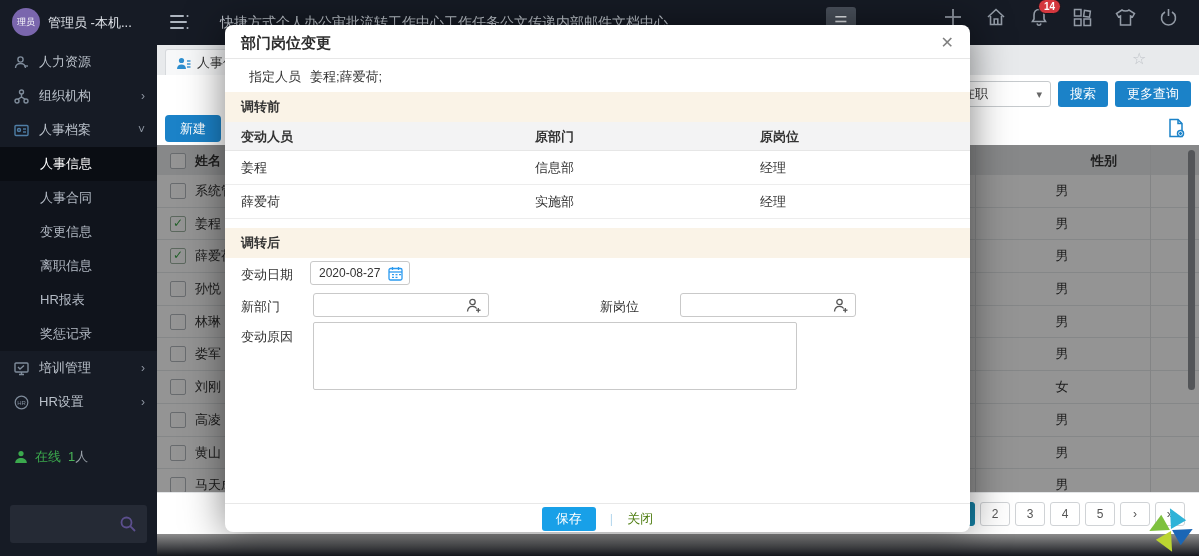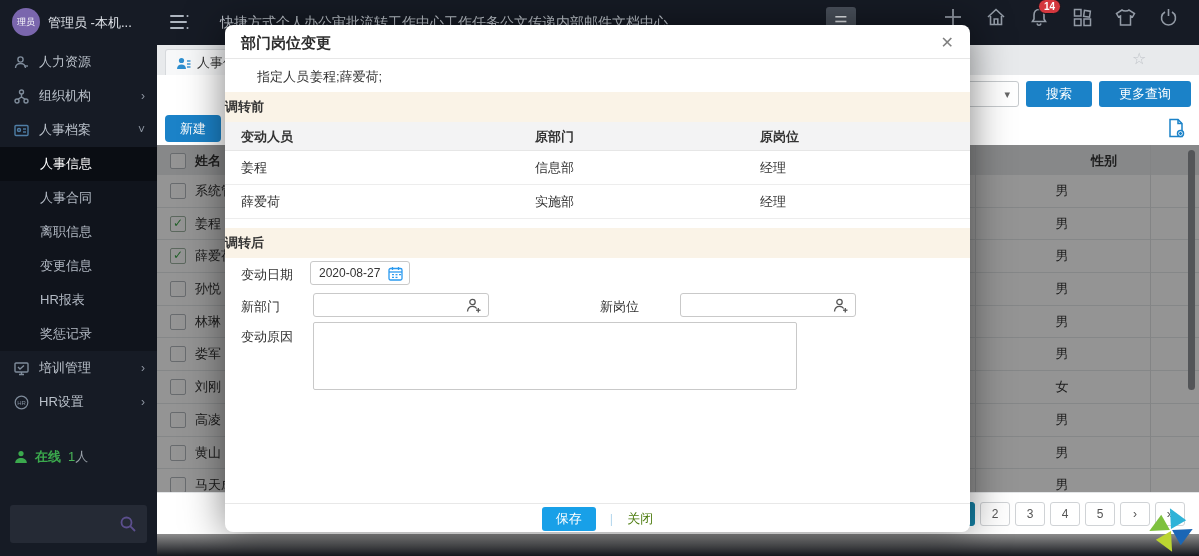--- a/index.html
+++ b/index.html
@@ -23,39 +23,39 @@
 
   
   .sidebar{position:absolute;left:0;top:45px;width:157px;height:511px;background:#161b25;z-index:3;}
   .side-item{height:34px;display:flex;align-items:center;padding:0 12px 0 14px;color:#bac1ca;font-size:13px;cursor:pointer;}
   .side-item .lbl{margin-left:10px;flex:1;}
   .chev{color:#8d95a1;font-size:12px;}
   .submenu{background:#10141c;}
   .sub-item{height:34px;line-height:34px;padding-left:40px;color:#b3bac4;font-size:13px;cursor:pointer;}
   .sub-item.active{background:#0a0d13;color:#ffffff;}
   .online-row{position:absolute;left:14px;top:403px;display:flex;align-items:center;gap:7px;font-size:13px;}
-  .online-label{color:#3ba94d;font-weight:bold;}
+  .online-label{color:#3ba94d;}
   .online-num{color:#49b357;}
   .online-unit{color:#99a1a9;}
   .side-search{position:absolute;left:10px;top:460px;width:137px;height:38px;background:#252a35;border-radius:3px;
                display:flex;align-items:center;}
   .side-search input{flex:1;background:transparent;border:none;outline:none;color:#cfd4dc;font-size:13px;padding:0 8px;width:90px;}
 
   
   .main{position:absolute;left:157px;top:45px;width:1042px;height:511px;background:#fff;}
   .tabbar{position:absolute;left:0;top:0;width:1042px;height:30px;background:#e8eaec;border-bottom:1px solid #d6d9dc;}
   .tab{position:absolute;left:8px;top:4px;height:26px;display:flex;align-items:center;gap:6px;
        background:#f7f8f9;padding:0 10px;border:1px solid #d6d9dc;border-bottom:none;border-radius:3px 3px 0 0;font-size:13px;color:#333;}
   .fav-star{position:absolute;left:975px;top:4px;color:#c0c4c9;font-size:16px;}
   .toolbar1{position:absolute;left:0;top:30px;width:1042px;height:37px;background:#fff;}
   .tool-right{position:absolute;right:8px;top:6px;display:flex;align-items:center;gap:7px;}
   .select{width:80px;height:24px;border:1px solid #c6cacd;border-radius:3px;background:#fff;display:flex;
           align-items:center;justify-content:space-between;padding:0 8px;font-size:13px;color:#333;}
   .select .caret{color:#666;font-size:11px;}
-  .btn-blue{height:26px;background:#1b82c8;color:#fff;border:none;border-radius:3px;font-size:13px;padding:0 20px;
+  .btn-blue{height:26px;background:#1b82c8;color:#fff;border:none;border-radius:3px;font-size:13px;padding:0 12px;
             font-family:inherit;cursor:pointer;}
   .toolbar2{position:absolute;left:0;top:67px;width:1042px;height:33px;background:#fff;}
   .btn-new{position:absolute;left:8px;top:3px;height:27px;padding:0 15px;border-radius:4px;}
   .export-ic{position:absolute;left:1010px;top:6px;}
 
   .tablewrap{position:absolute;left:0;top:100px;width:1042px;height:347px;background:#fff;}
   .thead{position:absolute;left:0;top:0;width:1042px;height:30px;background:#e9ebed;border-bottom:1px solid #d8dadd;
          font-size:13px;color:#333;font-weight:bold;}
   .col-name{position:absolute;left:38px;top:7px;display:flex;gap:4px;align-items:center;}
   .col-gender{position:absolute;left:850px;top:7px;width:110px;text-align:right;}
@@ -76,24 +76,24 @@
   .page-btn.active{background:#1581a5;border-color:#1581a5;color:#fff;}
   .footstrip{position:absolute;left:0;top:489px;width:1042px;height:22px;background:linear-gradient(#8c8c8c,#16181d);}
 
   
   .modal{position:absolute;left:225px;top:25px;width:745px;height:507px;background:#fff;border-radius:8px;
          box-shadow:0 0 40px rgba(0,0,0,0.5);z-index:10;font-size:13px;color:#333;}
   .m-head{position:absolute;left:0;top:0;width:745px;height:33px;border-bottom:1px solid #e7e7e7;}
   .m-title{position:absolute;left:16px;top:9px;font-size:15px;font-weight:bold;color:#2b2b2b;}
   .m-close{position:absolute;right:16px;top:8px;color:#808080;font-size:16px;cursor:pointer;}
   .m-assigned{position:absolute;left:0;top:33px;width:745px;height:34px;border-bottom:1px solid #efefef;}
-  .m-assigned .lab{position:absolute;left:32px;top:10px;}
+  .m-assigned .lab{position:absolute;left:24px;top:10px;}
   .m-assigned .val{position:absolute;left:85px;top:10px;}
   .m-section{position:absolute;left:0;width:745px;height:30px;background:#faf3e7;line-height:30px;
-             padding-left:0;box-sizing:border-box;font-weight:bold;}
+             padding-left:16px;box-sizing:border-box;font-weight:bold;}
   .sec1{top:67px;} .sec2{top:203px;}
   .m-gridhead{position:absolute;left:0;top:97px;width:745px;height:28px;background:#f3f3f4;border-bottom:1px solid #e6e6e6;font-weight:bold;}
   .gc1{position:absolute;left:16px;top:6px;} .gc2{position:absolute;left:310px;top:6px;} .gc3{position:absolute;left:535px;top:6px;}
   .m-grow{position:absolute;left:0;width:745px;height:34px;border-bottom:1px solid #ededed;}
   .m-grow .c1{position:absolute;left:16px;top:9px;} .m-grow .c2{position:absolute;left:310px;top:9px;} .m-grow .c3{position:absolute;left:535px;top:9px;}
   .grow1{top:125px;} .grow2{top:159px;}
   .f-label{position:absolute;font-size:13px;color:#333;}
   .inp{position:absolute;height:24px;border:1px solid #c9c9c9;border-radius:3px;background:#fff;box-sizing:border-box;
        display:flex;align-items:center;padding:0 6px;}
   .inp input{border:none;outline:none;flex:1;font-size:12px;color:#333;font-family:inherit;min-width:10px;background:transparent;}
@@ -216,22 +216,22 @@
           <circle cx="5" cy="7" r="1.5"></circle>
           <line x1="9" y1="6" x2="12" y2="6"></line>
           <line x1="9" y1="9" x2="12" y2="9"></line>
         </svg>
       <span class="lbl">人事档案</span>
       <span class="chev">˅</span>
     </div>
     <div class="submenu">
         <div class="sub-item active">人事信息</div>
         <div class="sub-item">人事合同</div>
+        <div class="sub-item">变更信息</div>
         <div class="sub-item">离职信息</div>
-        <div class="sub-item">变更信息</div>
         <div class="sub-item">HR报表</div>
         <div class="sub-item">奖惩记录</div>
       </div>
     <div class="side-item">
       <svg width="15" height="15" viewBox="0 0 15 15" fill="none" stroke="#7f8c9b" stroke-width="1.4">
         <rect x="1" y="2" width="13" height="9" rx="1"></rect>
           <path d="M5 13.5 H10 M7.5 11 V13.5"></path>
           <path d="M4 6 L6 8 L10 4.5"></path>
         </svg>
       <span class="lbl">培训管理</span>

